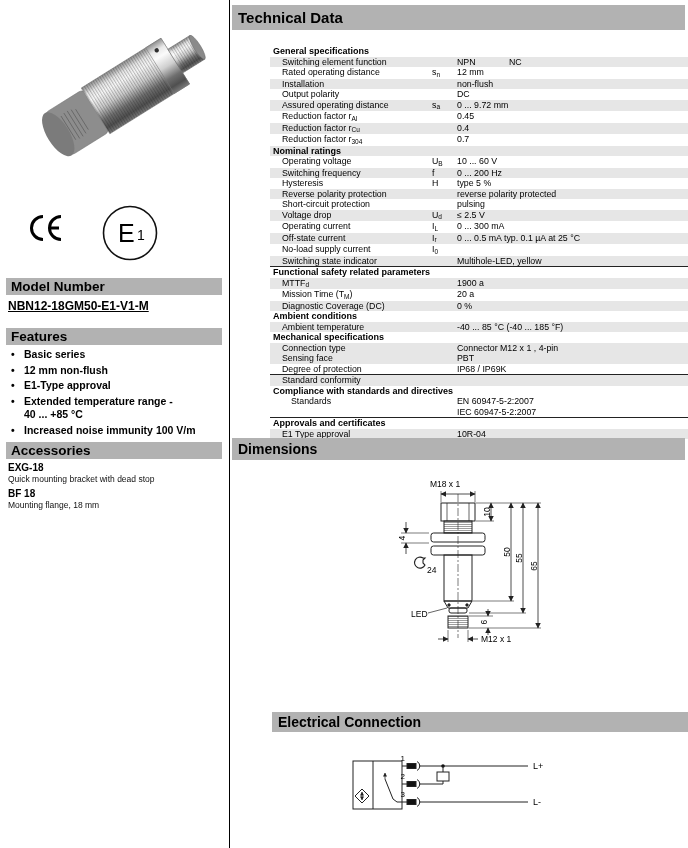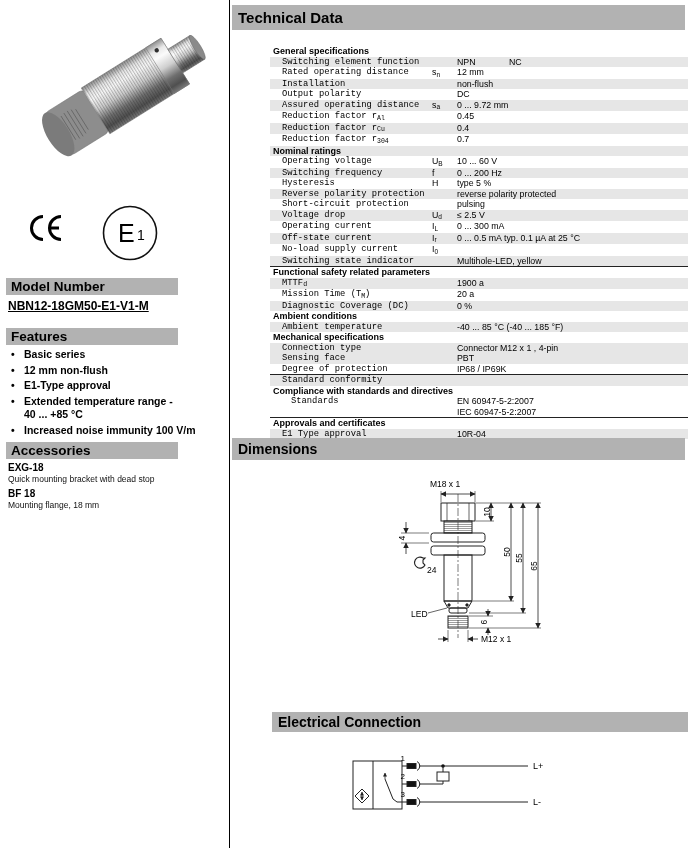--- a/index.html
+++ b/index.html
@@ -1,21 +1,21 @@
 <!DOCTYPE html>
 <html><head>
 <meta charset="utf-8">
 <style>
   html,body{margin:0;padding:0;}
   body{width:688px;height:848px;background:#fff;position:relative;overflow:hidden;
        font-family:"Liberation Sans",sans-serif;color:#000;}
   .vrule{position:absolute;left:229px;top:0;width:1px;height:848px;background:#000;}
 
   
-  .lbar{position:absolute;left:6px;width:172px;height:17px;background:#b2b2b2;
+  .lbar{position:absolute;left:6px;width:216px;height:17px;background:#b2b2b2;
         font-weight:bold;font-size:13.5px;line-height:17px;padding-left:5px;box-sizing:border-box;}
   #model-bar{top:278px;} #features-bar{top:328px;} #accessories-bar{top:442px;}
   #model-value{position:absolute;left:8px;top:299px;font-weight:bold;font-size:12px;text-decoration:underline;}
   #features-list{position:absolute;left:8px;top:348px;width:212px;margin:0;padding:0;list-style:none;}
   #features-list li{display:flex;font-weight:bold;font-size:10.5px;line-height:13.5px;margin-bottom:2px;}
   #features-list li .dot{width:16px;padding-left:3px;box-sizing:border-box;}
   #features-list li .ftxt{white-space:pre-line;flex:1;}
   #accessories-list{position:absolute;left:8px;top:462px;width:212px;}
   .acc-name{font-weight:bold;font-size:10px;line-height:12px;}
   .acc-desc{font-size:8.5px;line-height:11px;margin-bottom:3px;color:#111;}
@@ -30,21 +30,21 @@
   #tech-bar{top:5px;height:25px;line-height:25px;font-size:15px;}
   #dim-bar{top:438px;height:22px;line-height:22px;font-size:14px;}
   #elec-bar{top:712px;height:20px;line-height:20px;font-size:14px;margin-left:40px;}
 
   #tech-table{position:absolute;left:2px;top:46px;width:453px;margin-left:36px;}
   .trow{position:relative;margin:0 1px 0 2px;min-height:10.5px;line-height:10.5px;font-size:8.8px;}
   .trow.shaded{background:#e6e6e6;}
   .thead{font-weight:bold;font-size:9px;padding-left:3px;}
   .srule{height:1px;background:#222;margin:0 1px 0 2px;}
   .cells{display:grid;grid-template-columns:162px 25px auto;}
-  .lbl{padding-left:12px;font-family:Liberation Mono, monospace;}
+  .lbl{padding-left:12px;}
   .lbl.i2{padding-left:21px;}
   .val{white-space:pre-line;}
   .val2{position:absolute;left:239px;top:0;}
   sub{font-size:6.5px;vertical-align:baseline;position:relative;top:1.5px;}
 
   #dim-drawing{position:absolute;left:153px;top:470px;}
   #elec-drawing{position:absolute;left:105px;top:746px;}
   svg text{font-family:"Liberation Sans",sans-serif;}
 </style>
 </head>

